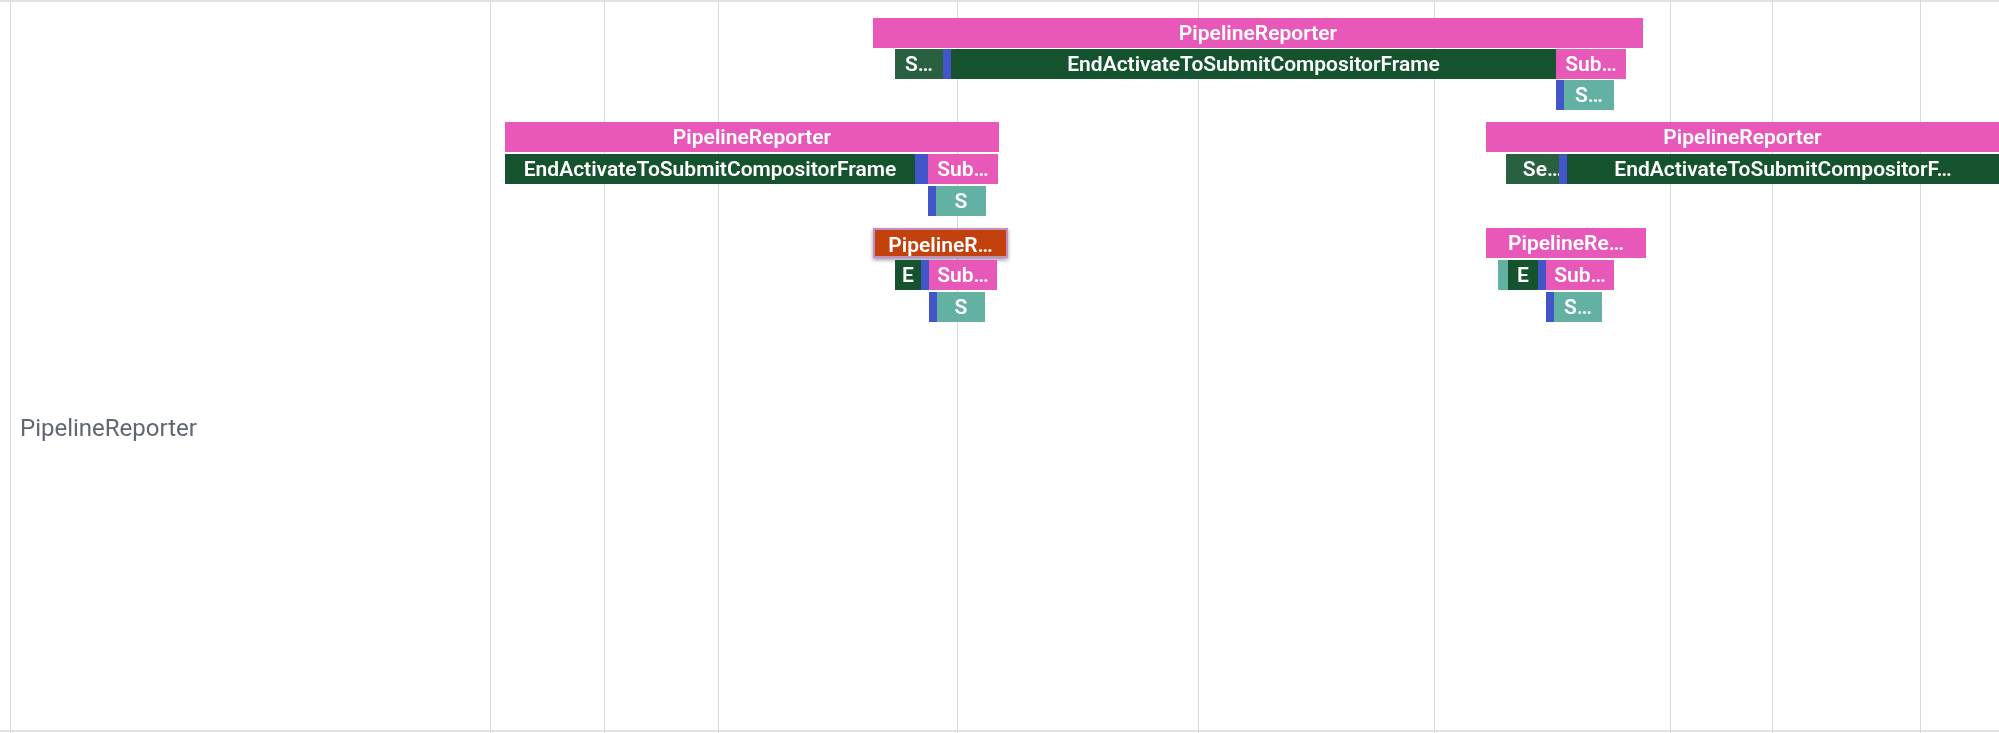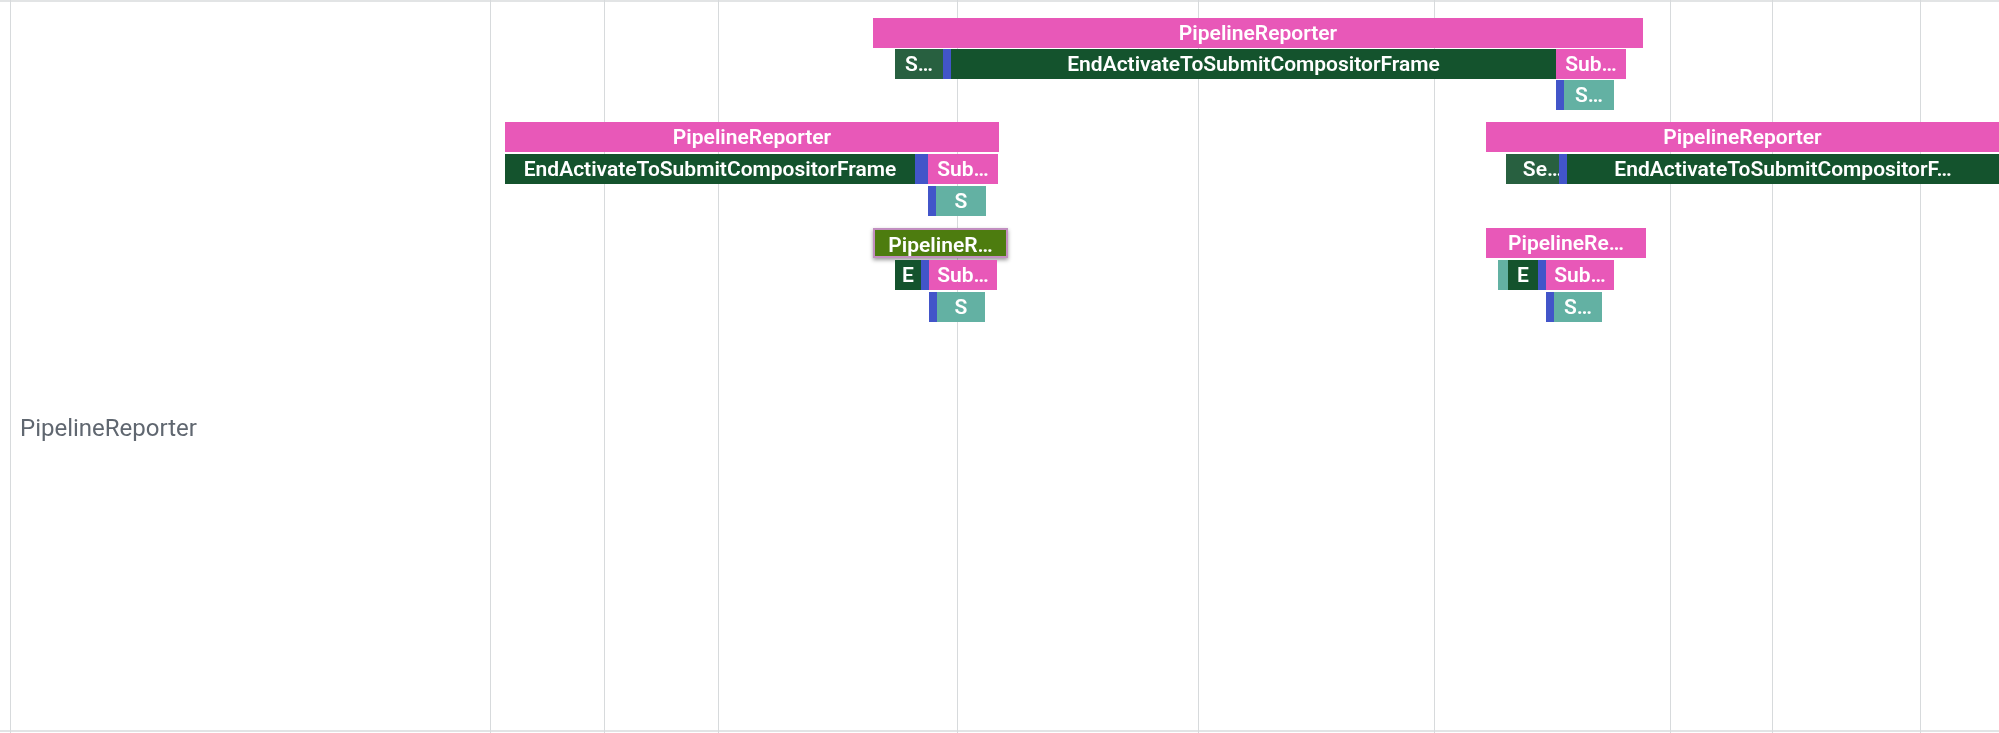--- a/index.html
+++ b/index.html
@@ -60,21 +60,21 @@
   }
   .lbl {
     pointer-events: none;
     color: #fff;
   }
   .pink      { background: #e858b8; color: #fff; }
   .crimson   { background: #14532d; color: #fff; }
   .darkgreen { background: #286040; color: #fff; }
   .teal      { background: #63b1a3; color: #fff; }
   .blue      { background: #4255c9; color: #fff; }
-  .purple    { background: #4d7c0f; }
+  .purple    { background: #c2410c; }
   .purple-border { border: 2px solid #c28fc0; box-shadow: 0 2px 4px rgba(0,0,0,.4); }
 </style>
 </head>
 <body>
 
 <div class="viewport">
 
   <div class="hline" style="top:0"></div>
   <div class="hline" style="top:730px"></div>
 

